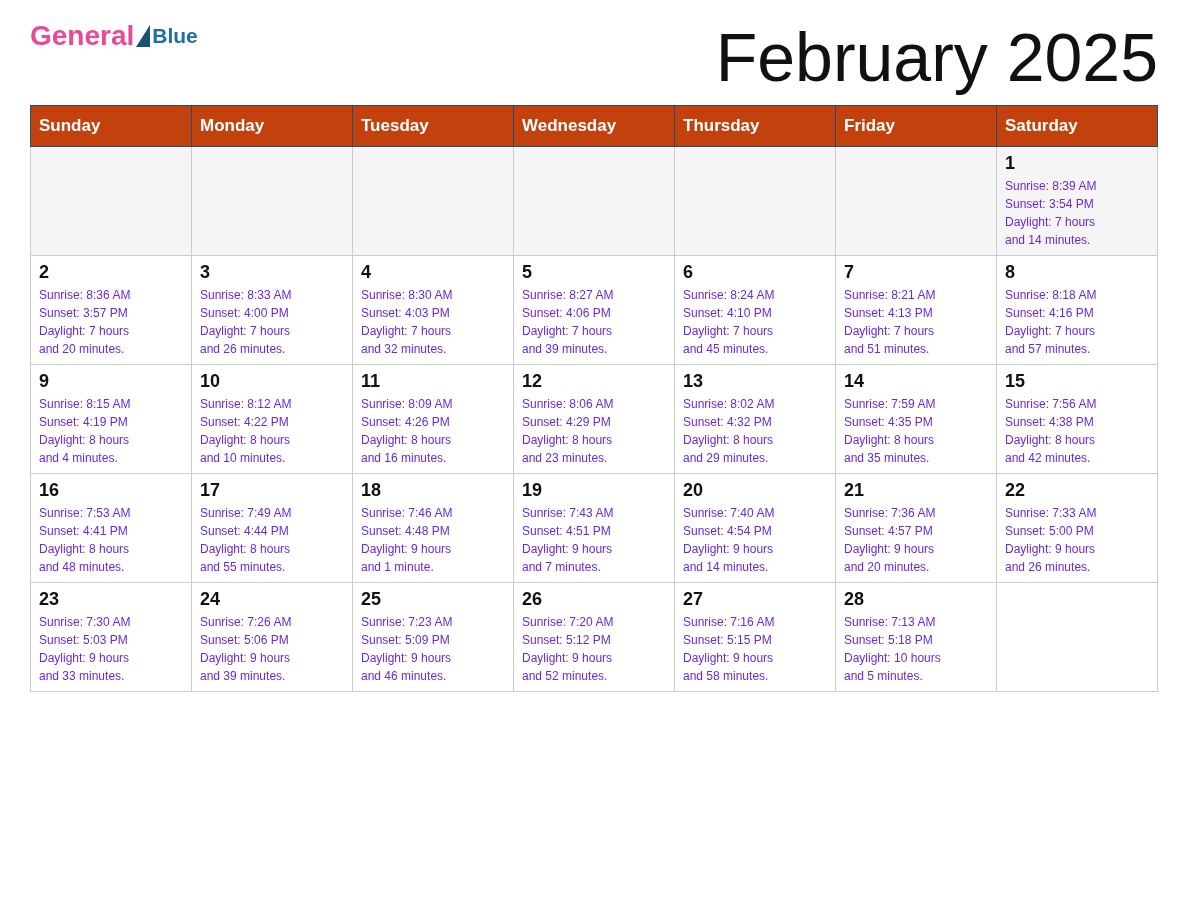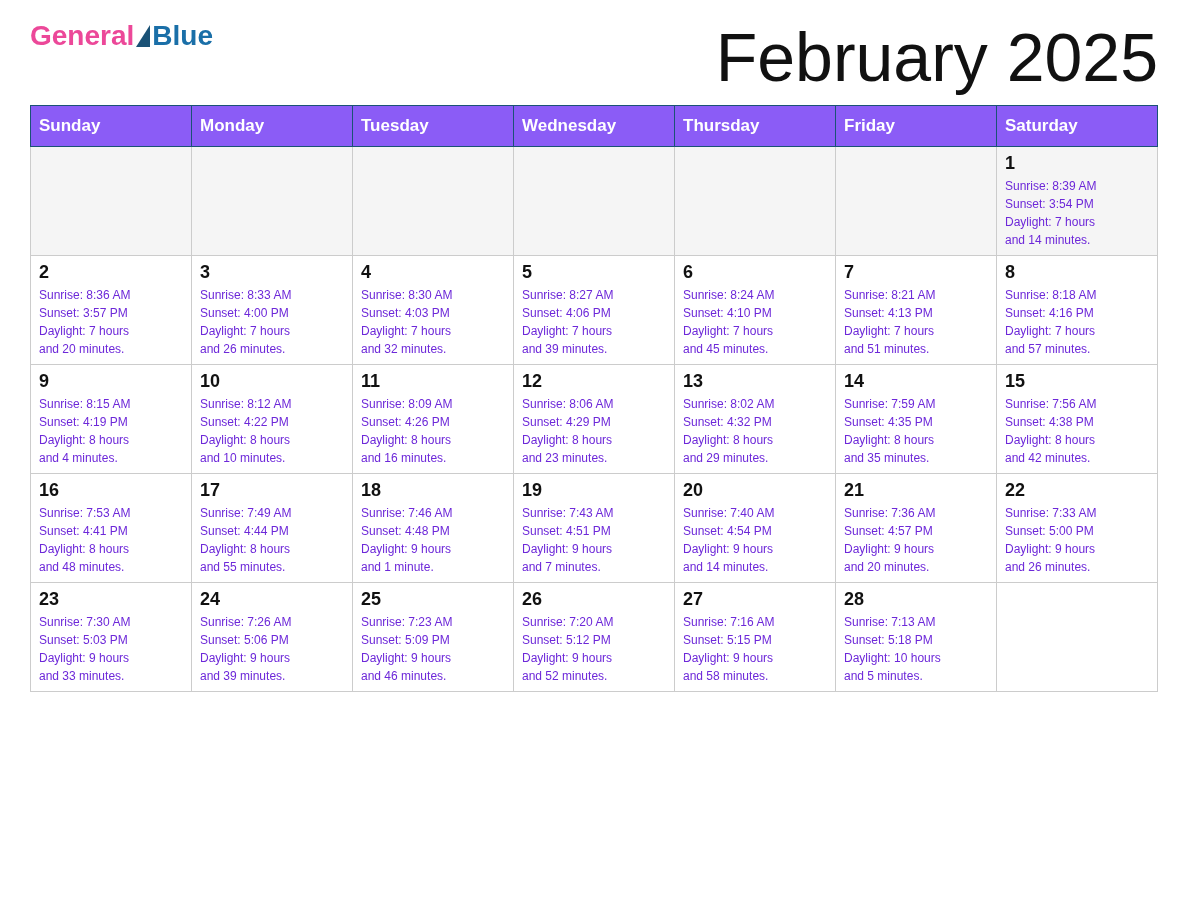--- a/index.html
+++ b/index.html
@@ -33,21 +33,21 @@
       width: 0;
       height: 0;
       border-left: 14px solid transparent;
       border-bottom: 22px solid #1a5276;
       display: inline-block;
       margin: 0 2px;
       vertical-align: middle;
     }
     .logo-blue {
       color: #1a6fa8;
-      font-size: 28px;
+      font-size: 21px;
       font-weight: bold;
     }
     .title-block {
       text-align: right;
     }
     .main-title {
       font-size: 68px;
       font-weight: normal;
       color: #111;
       line-height: 1.1;
@@ -56,21 +56,21 @@
       font-size: 22px;
       color: #333;
       margin-top: 4px;
     }
     .calendar {
       width: 100%;
       border-collapse: collapse;
       margin-top: 8px;
     }
     .calendar thead tr th {
-      background-color: #8b5cf6;
+      background-color: #c2410c;
       color: #fff;
       font-size: 17px;
       font-weight: bold;
       padding: 10px 8px;
       text-align: left;
       border: 1px solid #1a5276;
     }
     .calendar tbody tr td {
       vertical-align: top;
       border: 1px solid #ccc;

